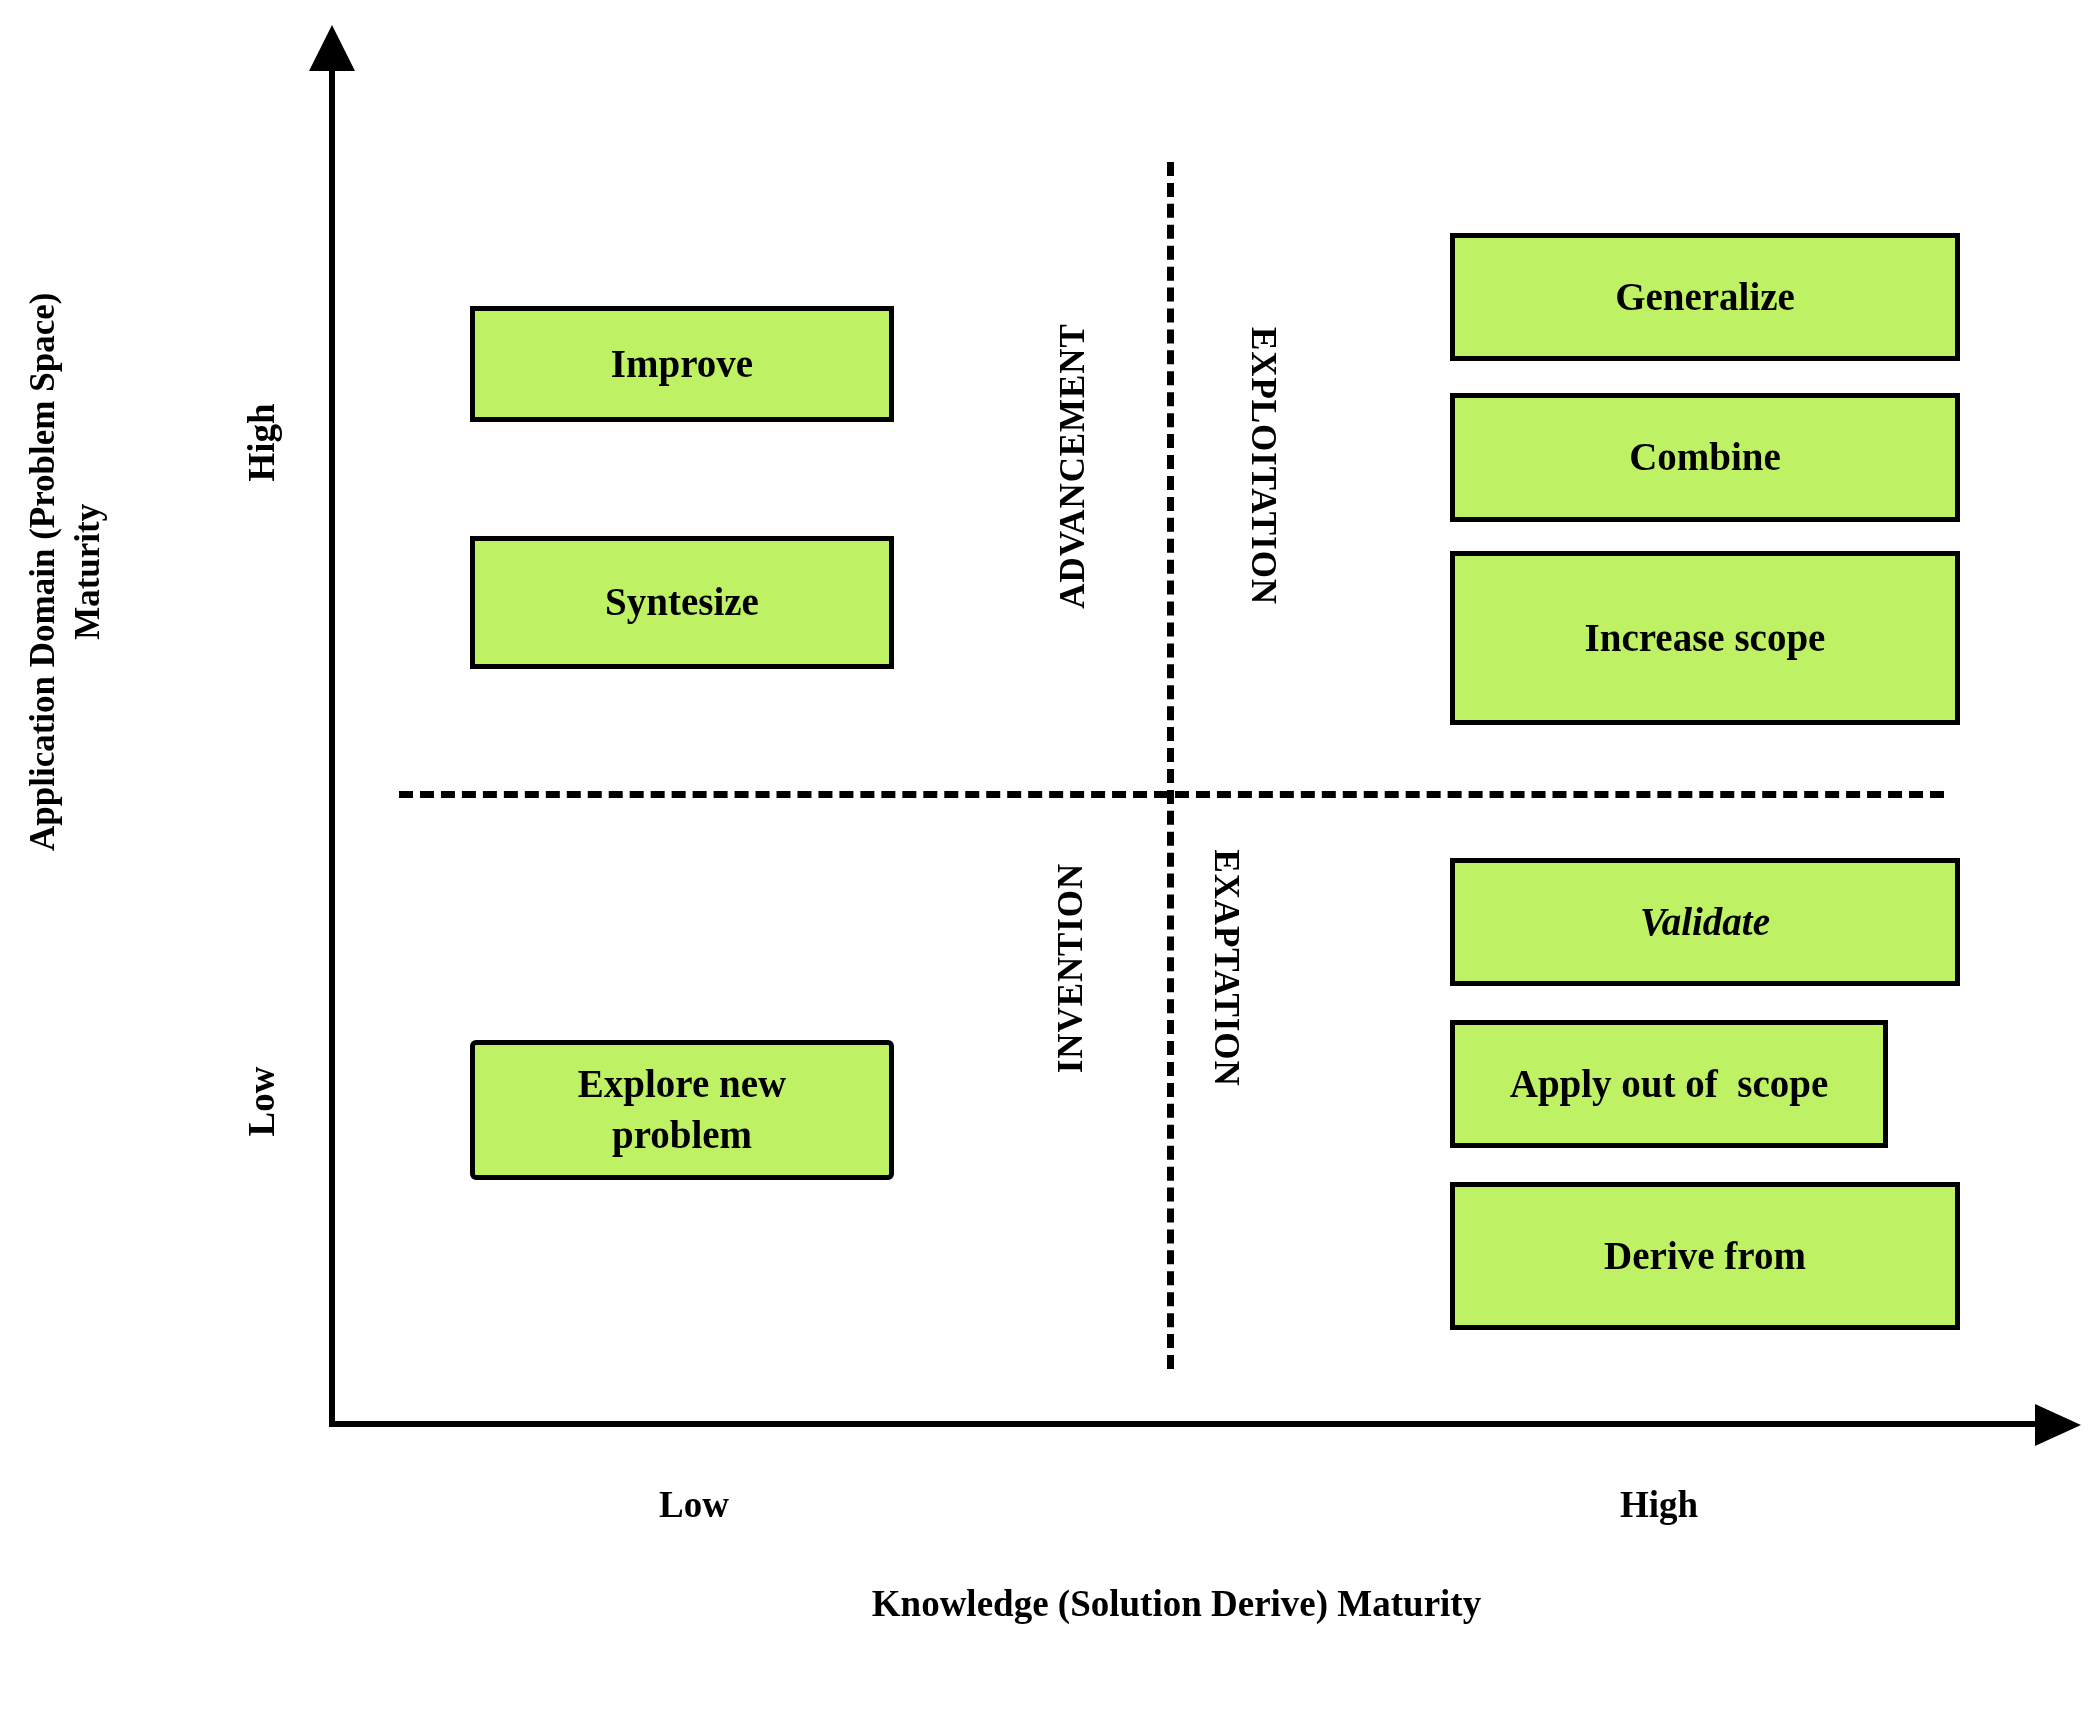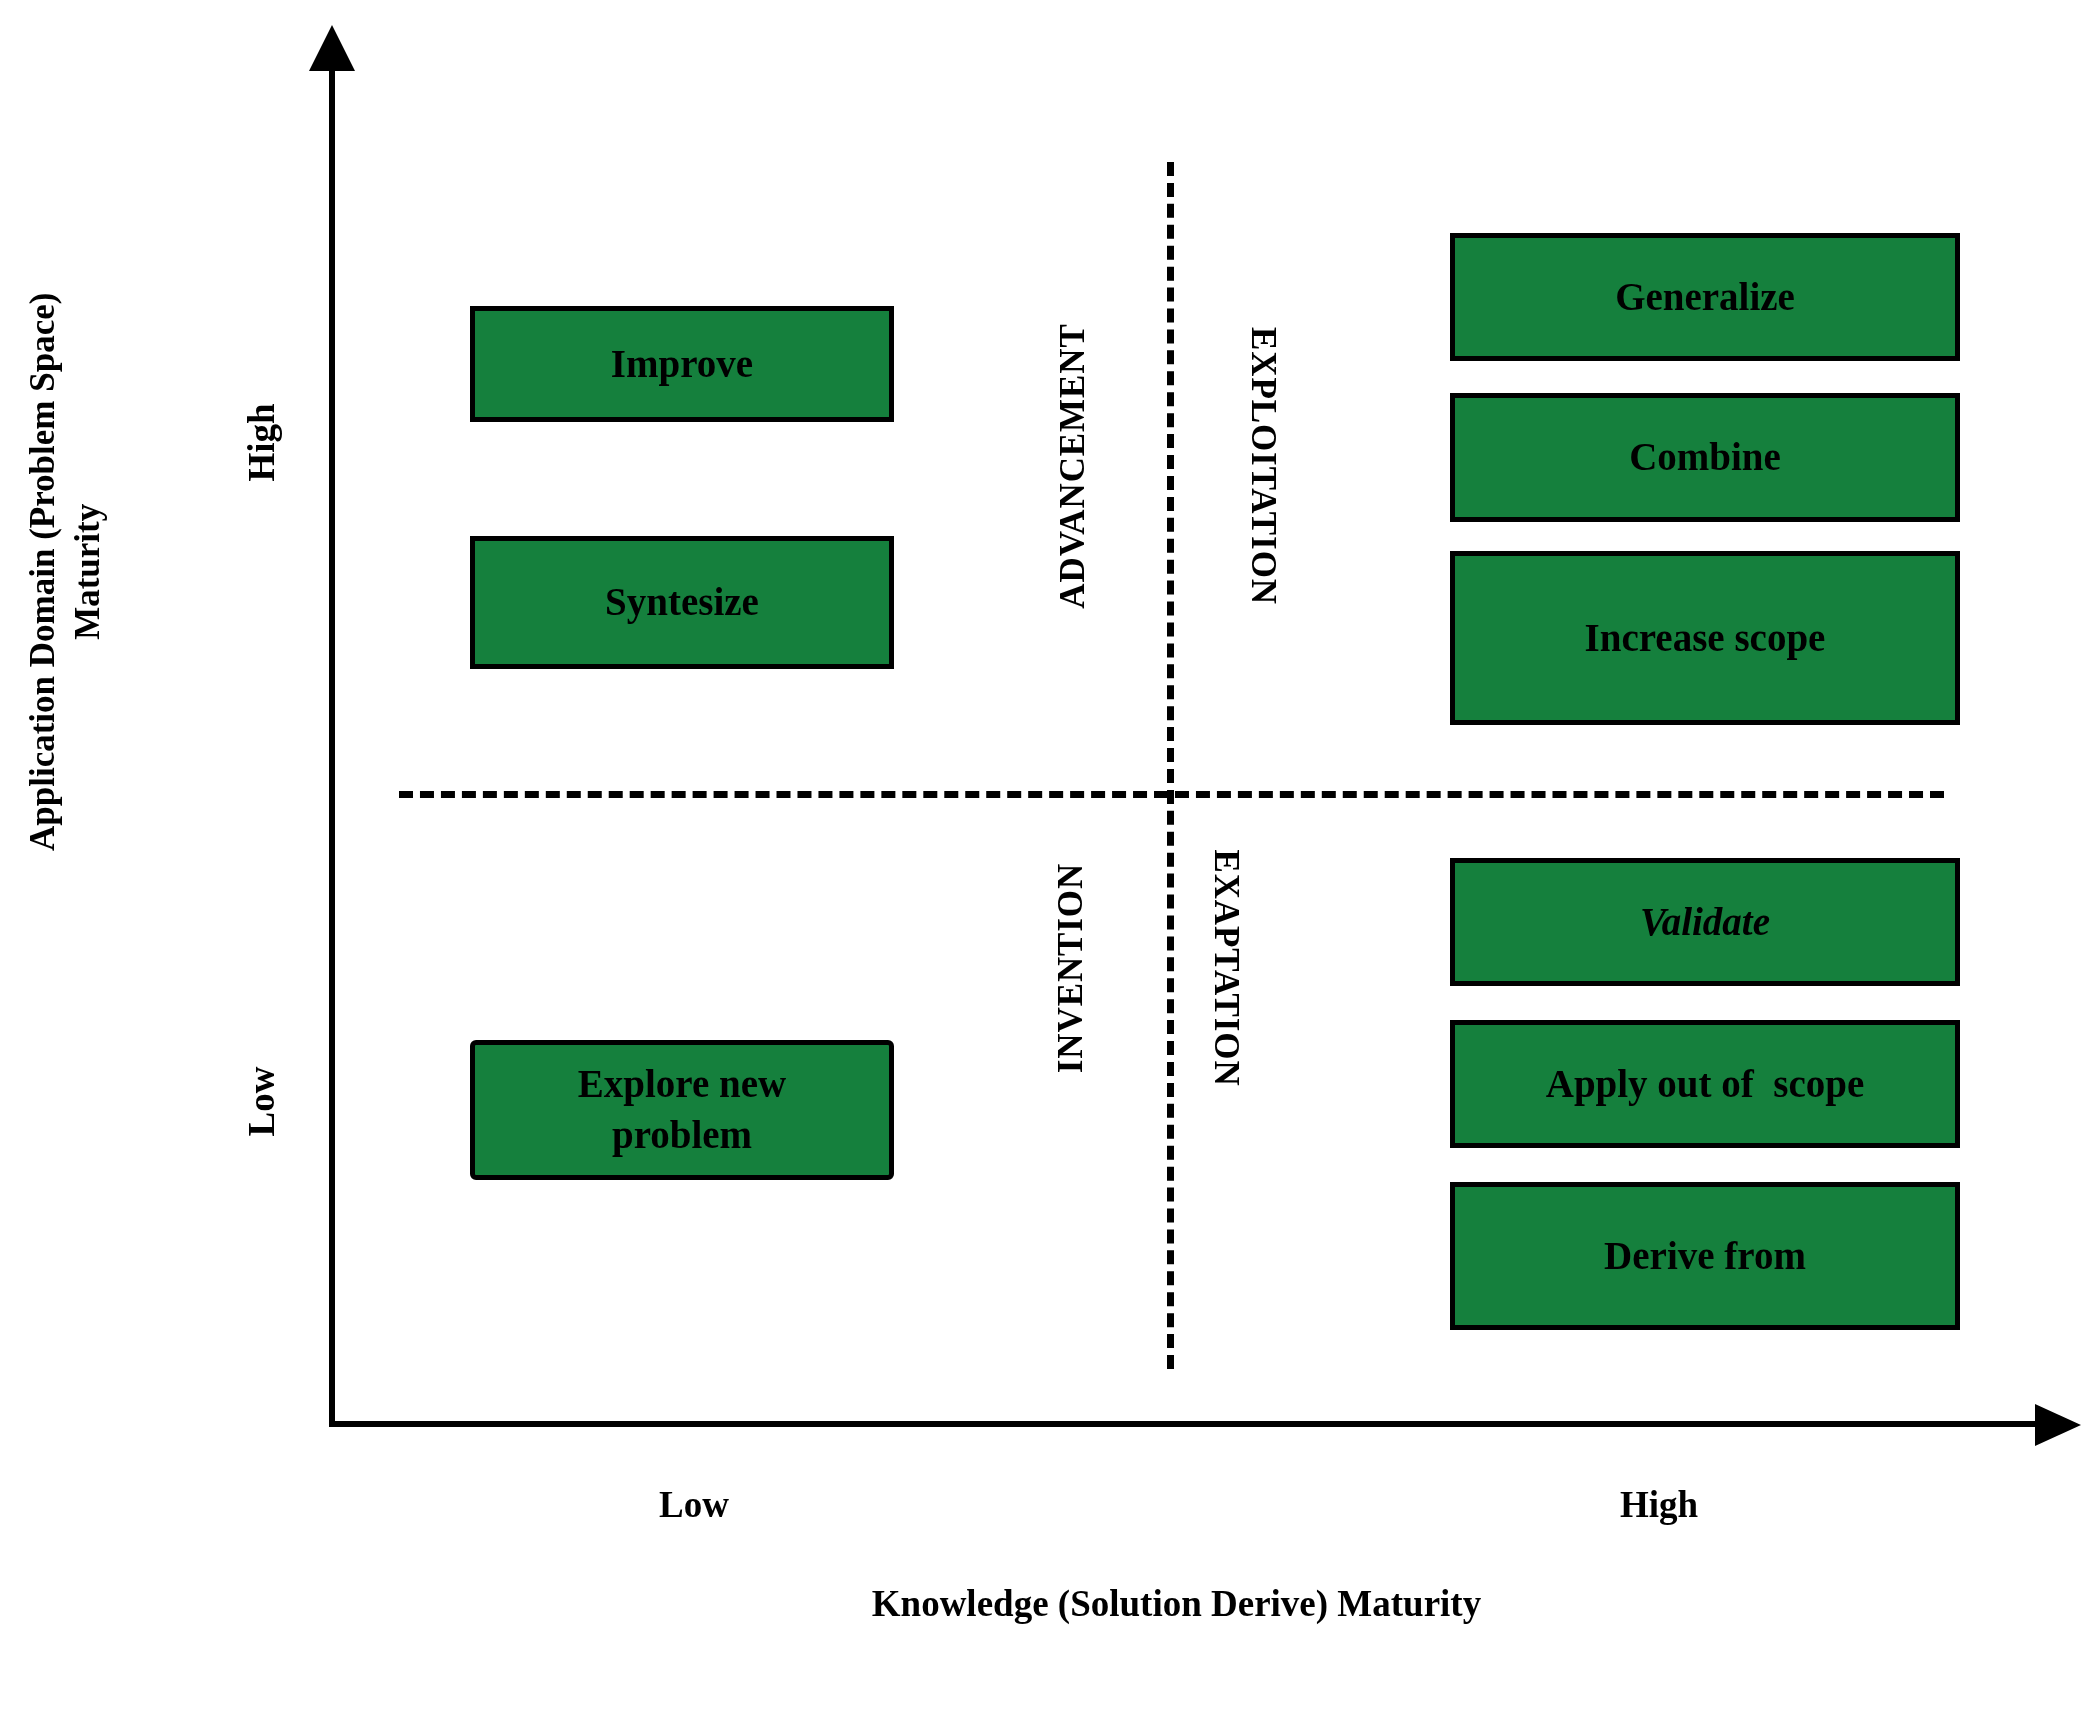--- a/index.html
+++ b/index.html
@@ -157,21 +157,21 @@
   }
   #label-exaptation {
     left: 1024px; top: 948px; width: 404px;
   }
 
   
   .item-box {
     position: absolute;
     box-sizing: border-box;
     border: 5.3px solid #000000;
-    background: #15803d;
+    background: #bef264;
     display: flex;
     align-items: center;
     justify-content: center;
     text-align: center;
     font-size: 39px;
     font-weight: bold;
     line-height: 1.3;
     white-space: pre-wrap;
   }
 
@@ -182,21 +182,21 @@
   
   #box-explore-new-problem { left: 470px; top: 1040px; width: 424px; height: 140px; border-radius: 6px; }
 
   
   #box-generalize      { left: 1450px; top: 233px;  width: 510px; height: 128px; }
   #box-combine         { left: 1450px; top: 393px;  width: 510px; height: 129px; text-align: center; }
   #box-increase-scope  { left: 1450px; top: 551px;  width: 510px; height: 174px; }
 
   
   #box-validate        { left: 1450px; top: 858px;  width: 510px; height: 128px; font-style: italic; }
-  #box-apply-out-of-scope { left: 1450px; top: 1020px; width: 510px; height: 128px; text-align: center; }
+  #box-apply-out-of-scope { left: 1450px; top: 1020px; width: 438px; height: 128px; text-align: center; }
   #box-derive-from     { left: 1450px; top: 1182px; width: 510px; height: 148px; }
 </style>
 </head>
 <body>
 
 <div id="canvas">
 
   <div class="axis-line" id="y-axis-shaft"></div>
   <div id="y-axis-head"></div>
   <div class="axis-line" id="x-axis-shaft"></div>

